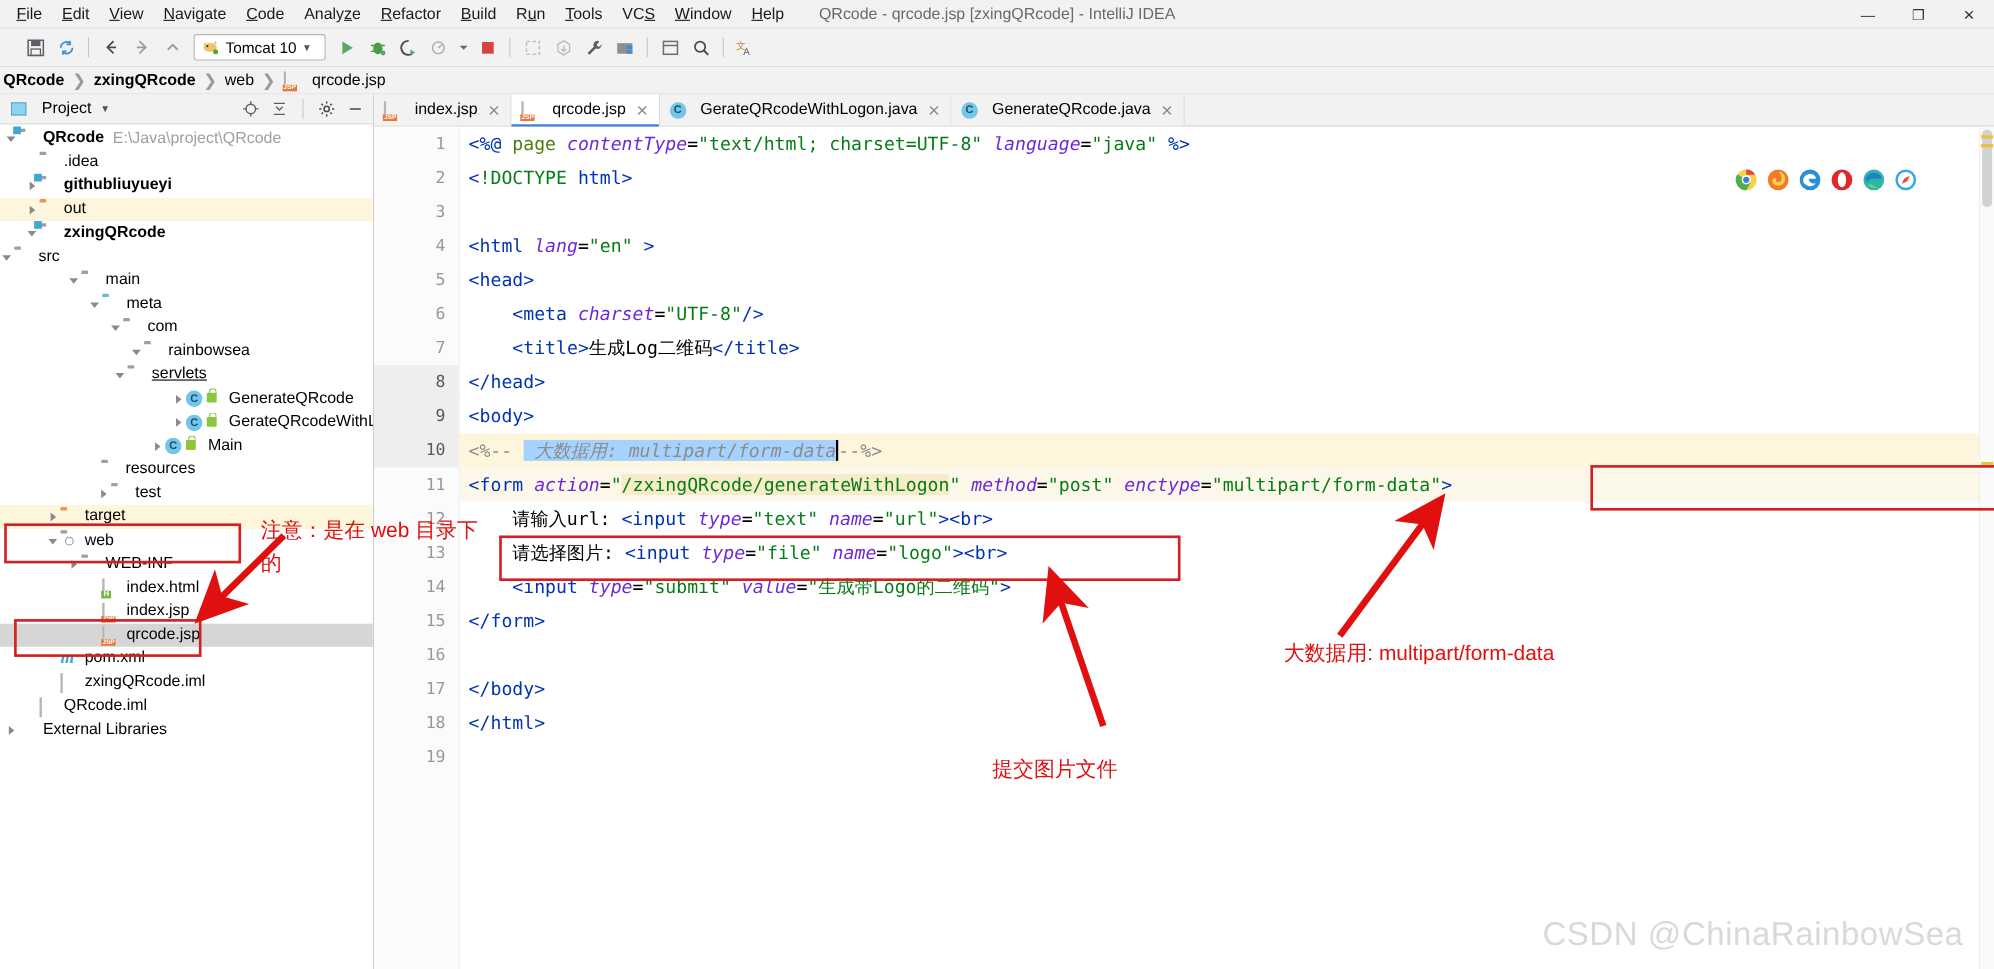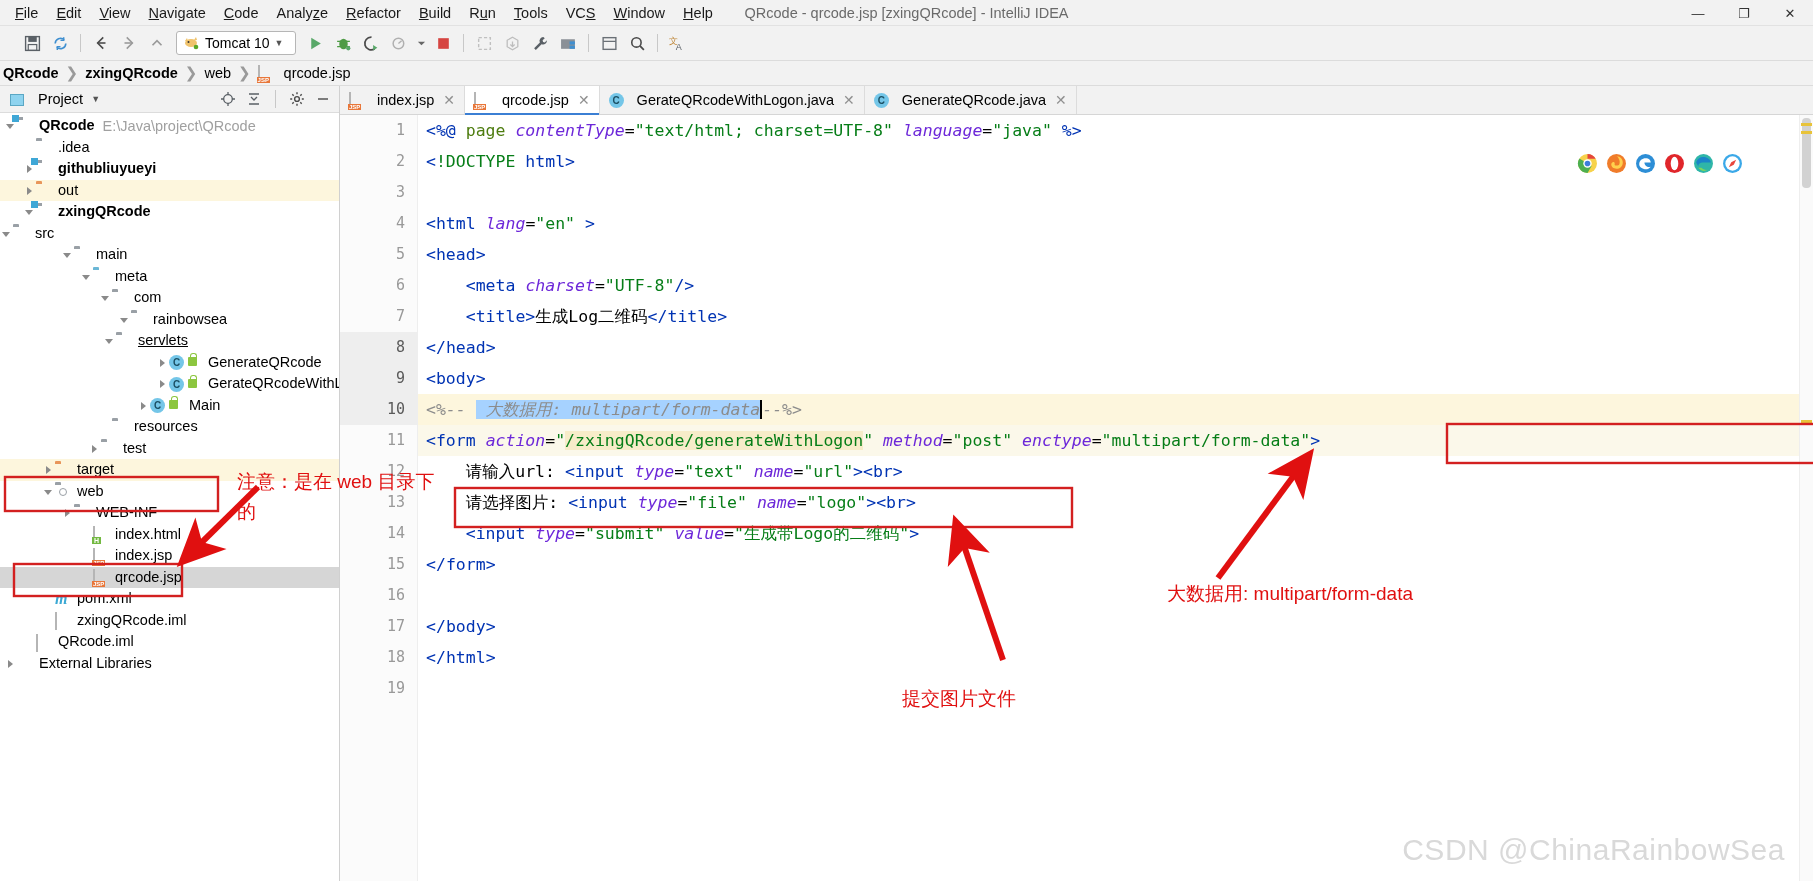--- a/index.html
+++ b/index.html
@@ -438,21 +438,21 @@
           <span class="lbl">GerateQRcodeWithLogon</span>
         </div>
         <div class="row" style="padding-left: 137px;">
           <span class="arrow r"></span>
           <span class="ic" style="width: 34px; flex: 0 0 34px; display: flex; gap: 3px;">
             <span class="cls">C</span>
             <span class="lock"></span>
           </span>
           <span class="lbl">Main</span>
         </div>
-        <div class="row" style="padding-left: 99px;">
+        <div class="row" style="padding-left: 79px;">
           <span class="arrow "></span>
           <span class="ic"><span class="fo"></span></span>
           <span class="lbl">resources</span>
         </div>
         <div class="row" style="padding-left: 88px;">
           <span class="arrow r"></span>
           <span class="ic"><span class="fo"></span></span>
           <span class="lbl">test</span>
         </div>
         <div class="row hl" style="padding-left: 42px;">

